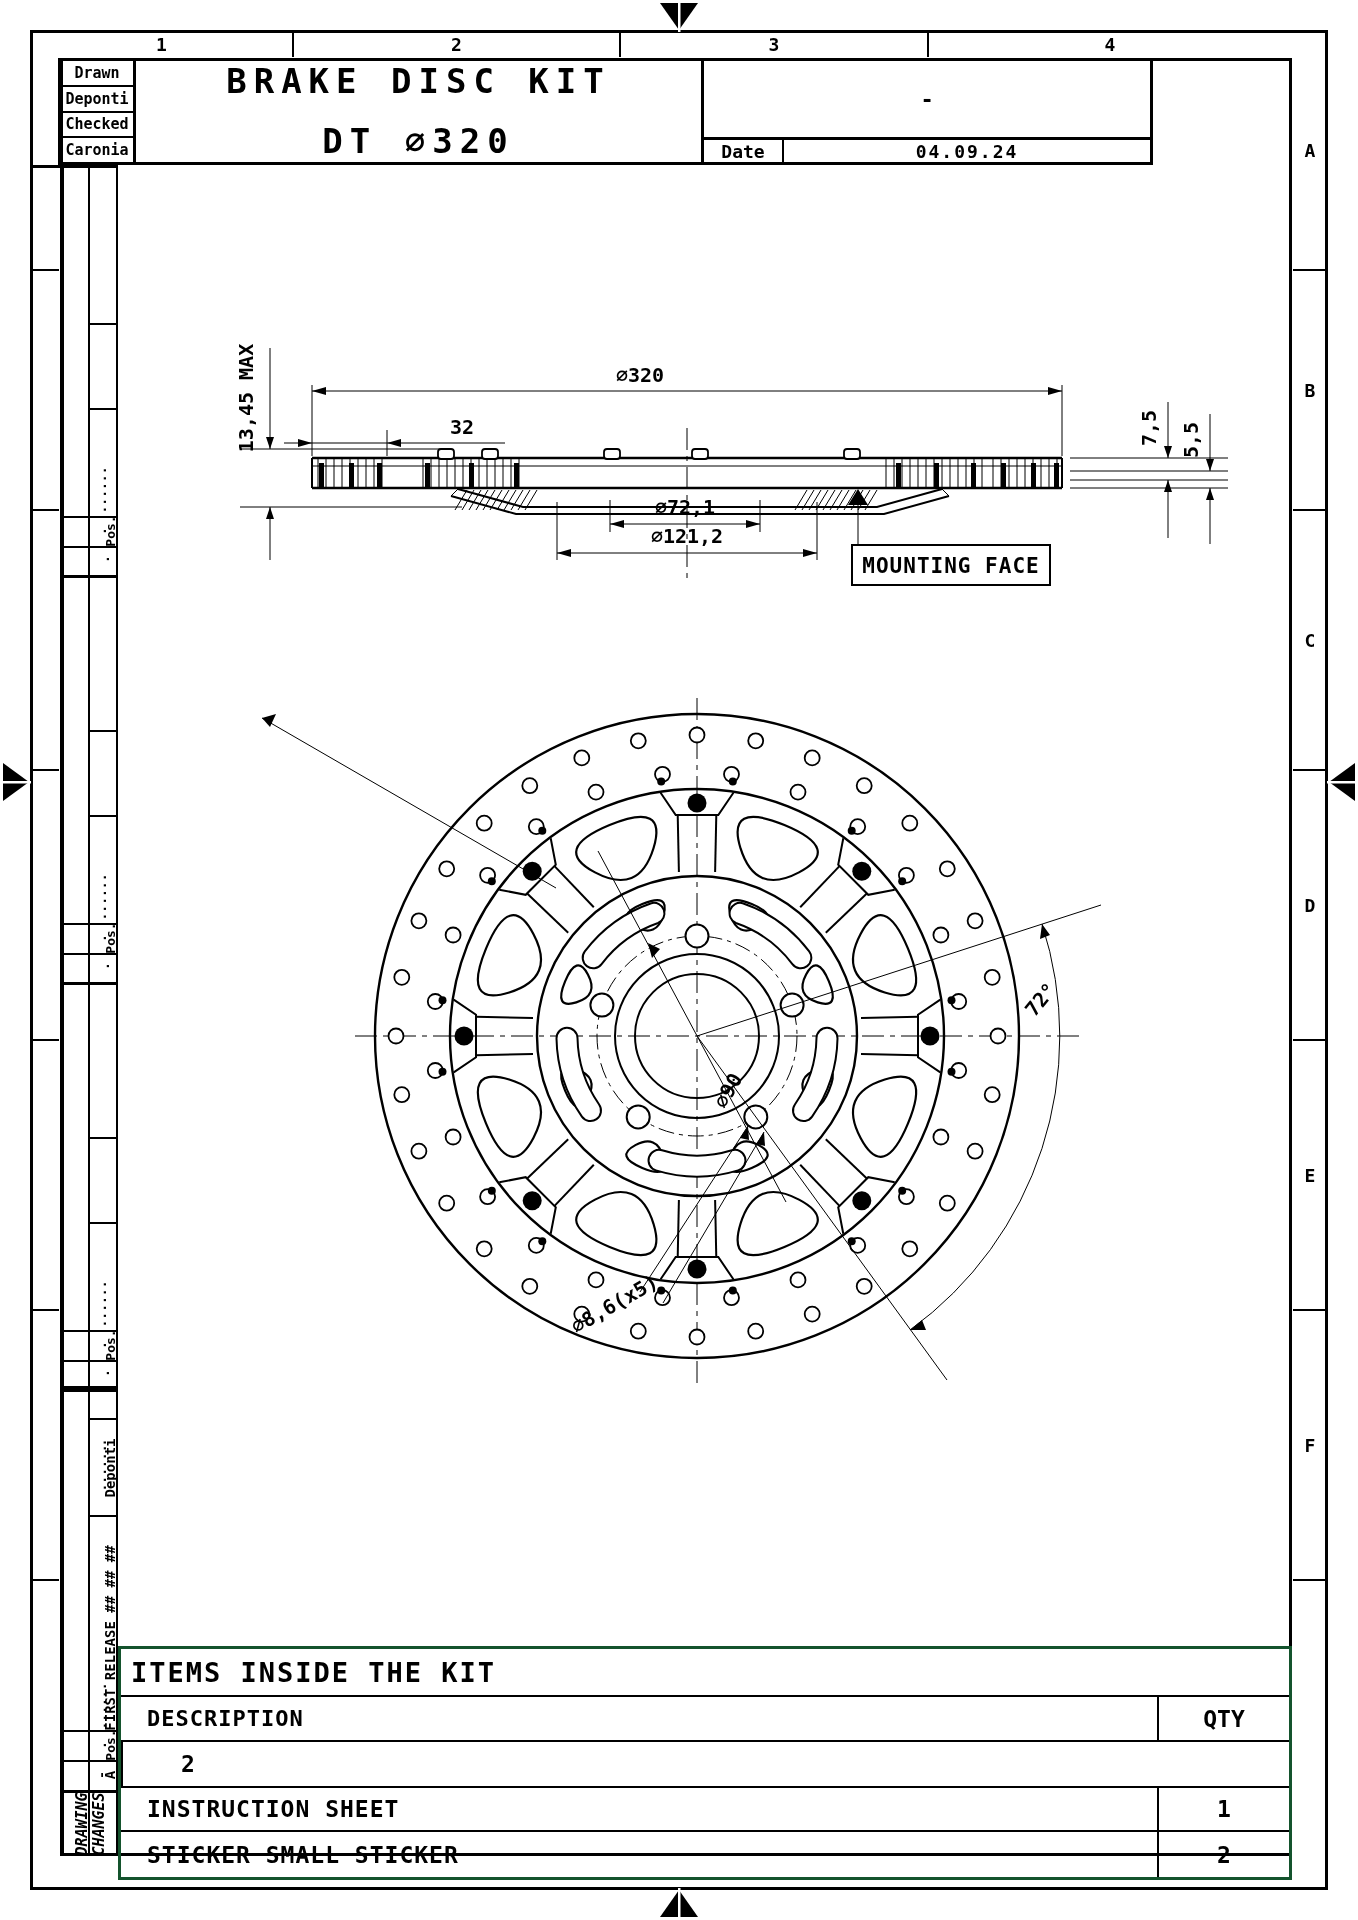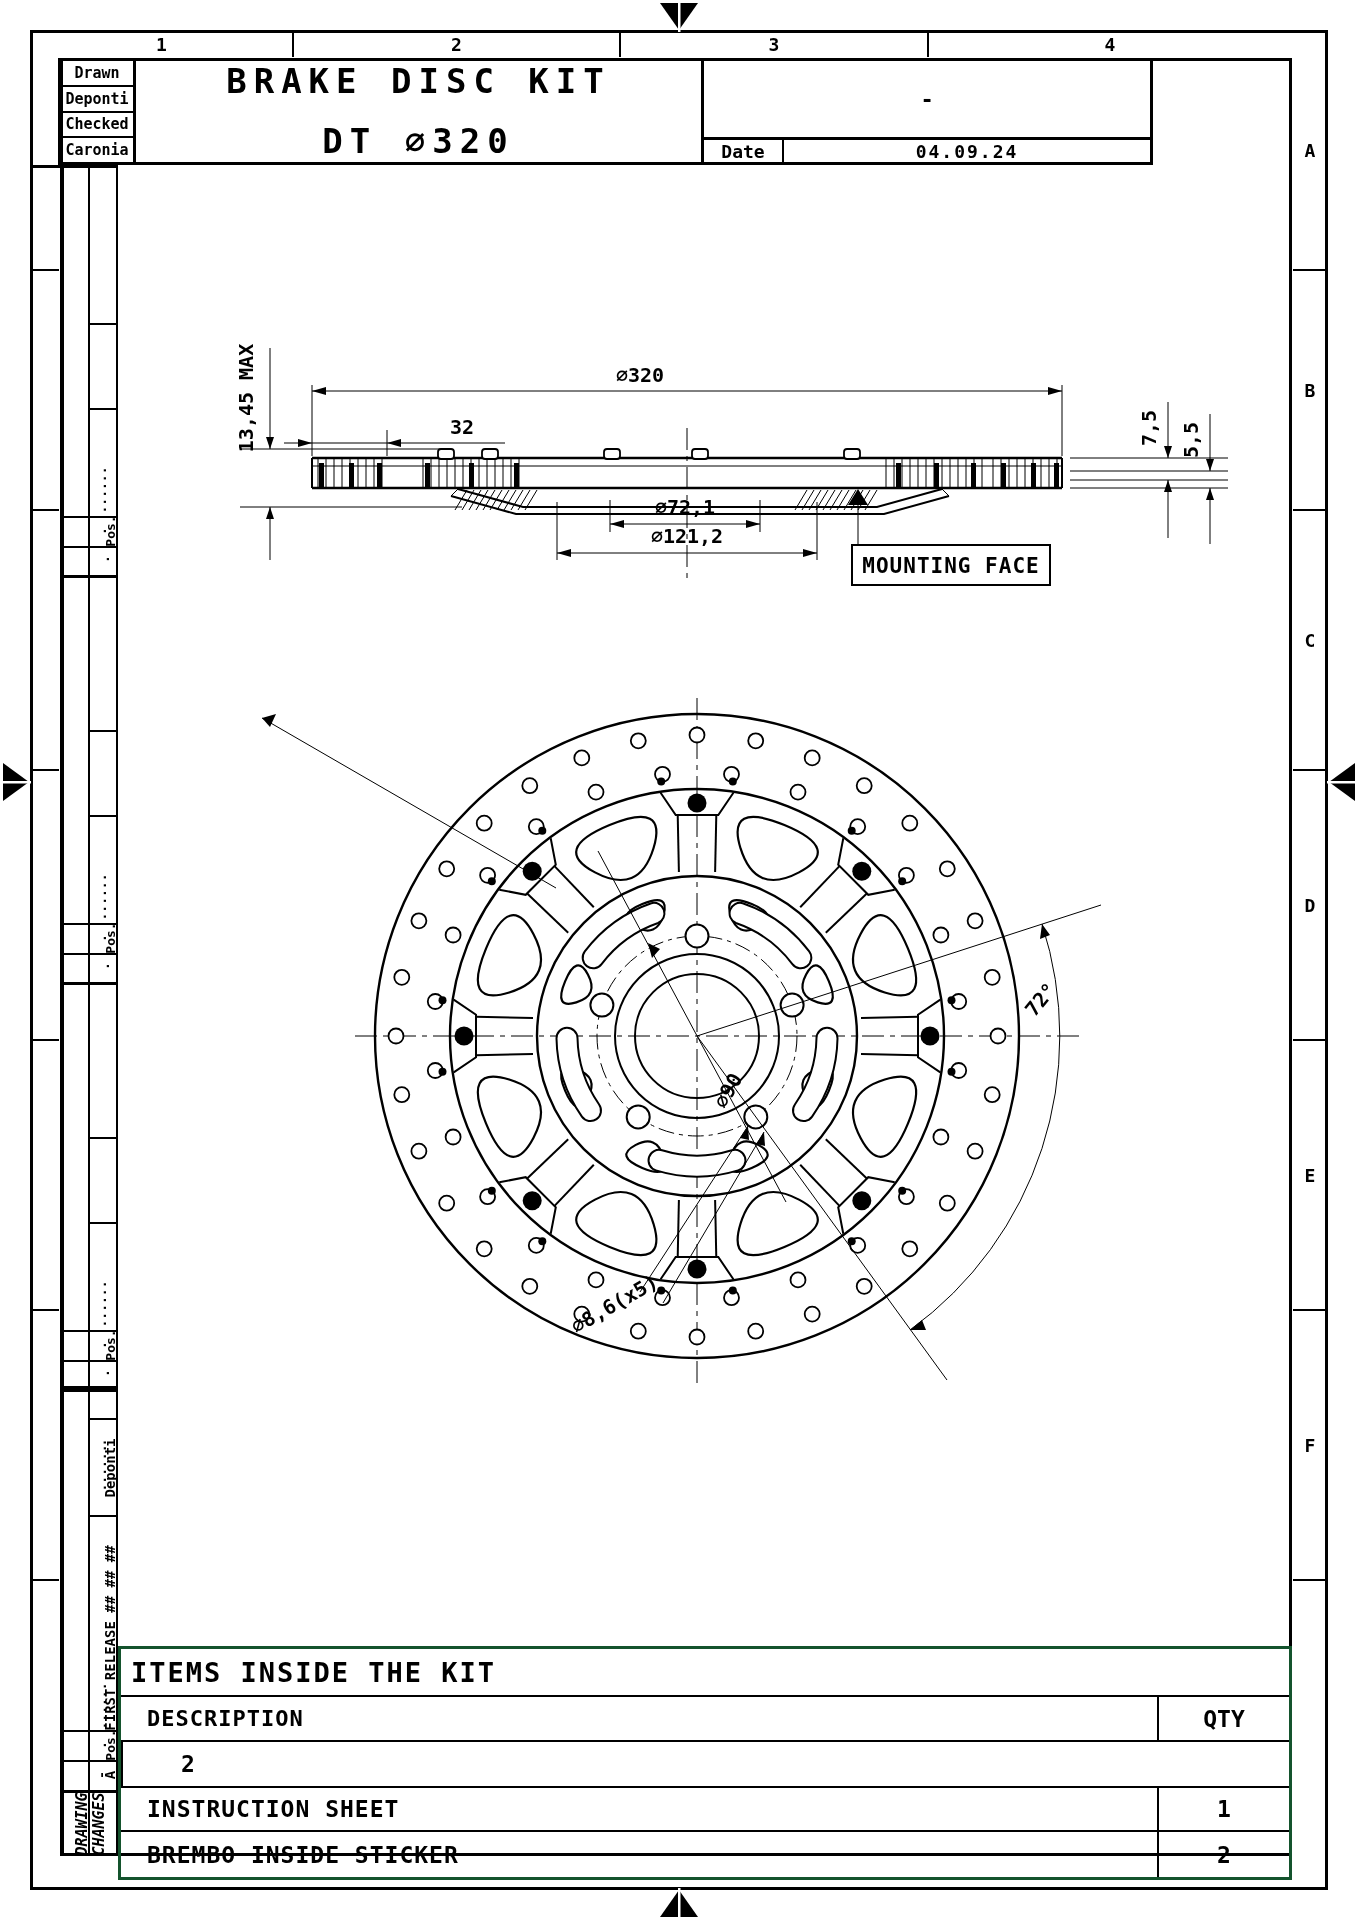--- a/index.html
+++ b/index.html
@@ -177,21 +177,21 @@
     </div>
     <div id="itable-rows">
         <div class="it-row" style="height: 46px;">
           <div class="it-qty">2</div>
         </div>
         <div class="it-row" style="height: 44px;">
           <div class="it-desc">INSTRUCTION SHEET</div>
           <div class="it-qty">1</div>
         </div>
         <div class="it-row" style="height: 45px;">
-          <div class="it-desc">BREMBO INSIDE STICKER</div>
+          <div class="it-desc">STICKER SMALL STICKER</div>
           <div class="it-qty">2</div>
         </div>
       </div>
   </div>
 
   <svg id="svgdraw" width="1358" height="1920" viewBox="0 0 1358 1920">
 
     <g id="g-marks">
       <polygon class="blk" points="660,3 698,3 679,30"></polygon>
       <rect x="678" y="0" width="2.5" height="32" fill="#fff"></rect>

